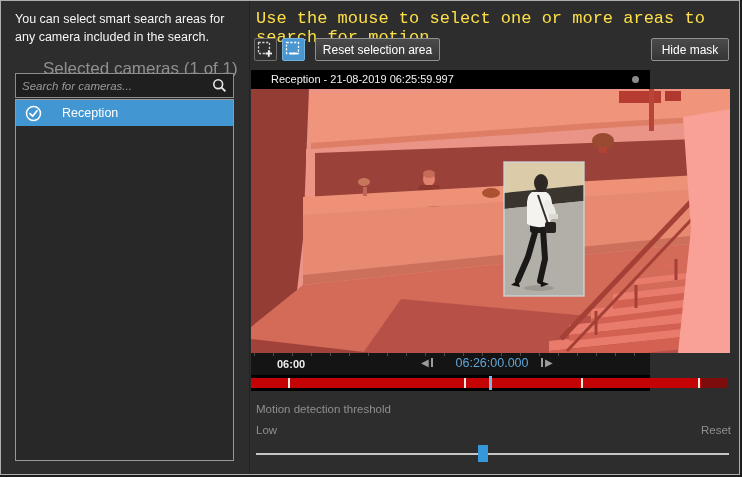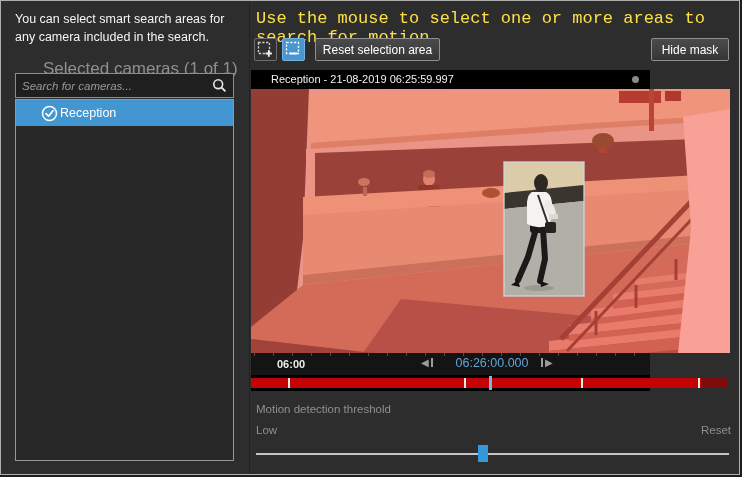--- a/index.html
+++ b/index.html
@@ -20,21 +20,21 @@
     border:1px solid #8d8d8d; display:flex; align-items:center; padding:0 6px;
   }
   .searchbox input {
     flex:1; background:transparent; border:none; outline:none;
     color:#cfcfcf; font-size:11.5px; font-style:italic; font-family:"Liberation Sans",sans-serif;
   }
   .searchbox input::placeholder { color:#9a9a9a; opacity:1; }
   .listbox { left:14px; top:98px; width:219px; height:362px; border:1px solid #979797; background:#282828; }
   .camera-row {
     position:absolute; left:0; top:0; right:0; height:26px; background:#4296d2;
-    display:flex; align-items:center; gap:2px; padding-left:25px; cursor:default;
+    display:flex; align-items:center; gap:20px; padding-left:9px; cursor:default;
   }
   .camera-row .name { color:#ffffff; font-size:12.5px; }
 
   
   .instruction { left:255px; top:8px; color:#fde047; font-size:17px;font-family:Liberation Mono, monospace; }
   .toolbtn {
     position:absolute; top:37px; height:23px; border-radius:2px;
     display:flex; align-items:center; justify-content:center; cursor:default;
   }
   .btn-include { left:253px; width:23px; background:#2f2f2f; border:1px solid #6e6e6e; }

